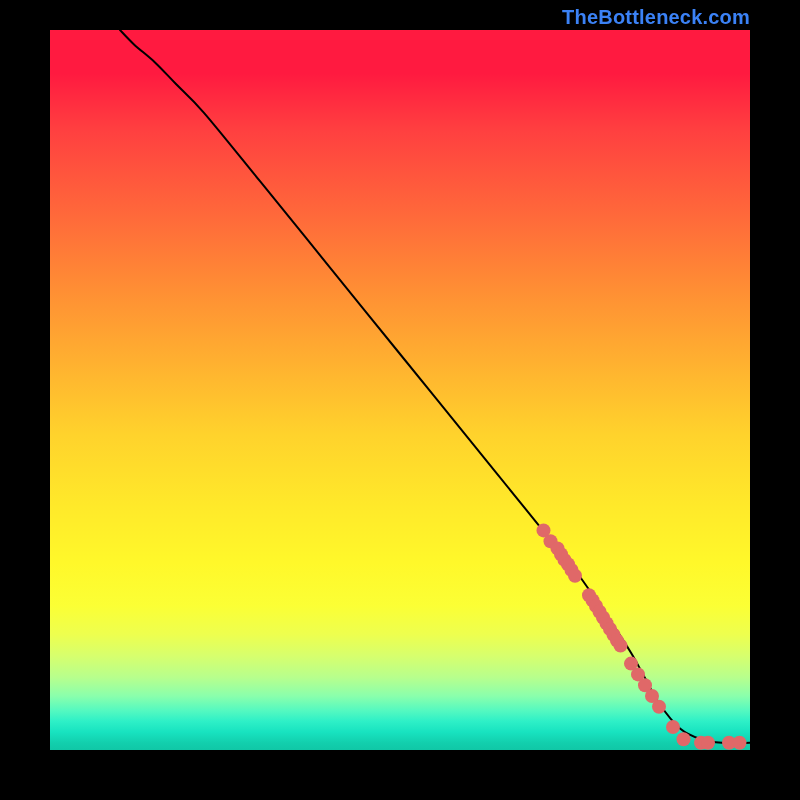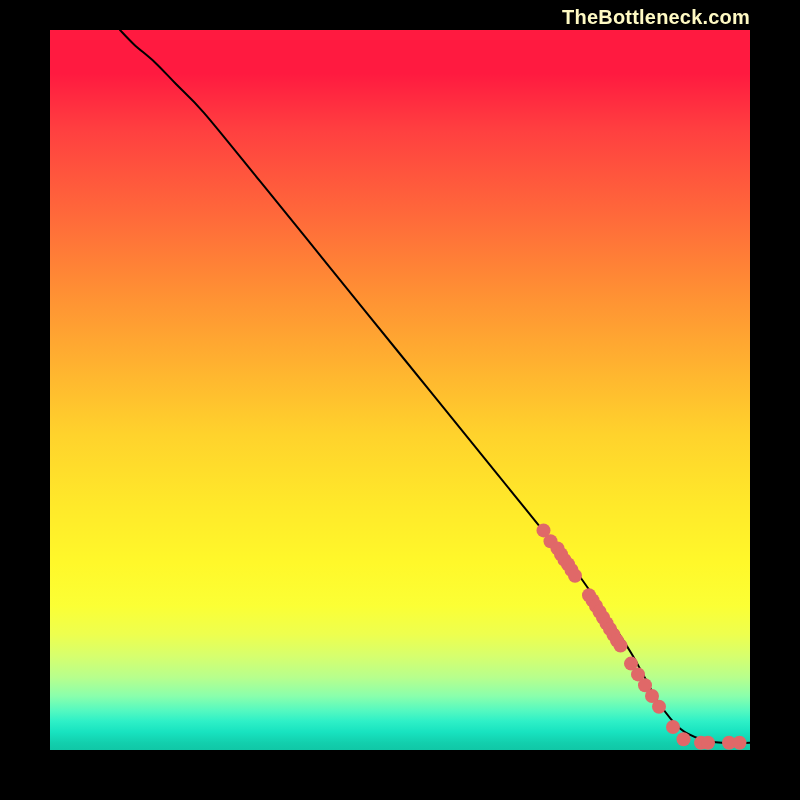--- a/index.html
+++ b/index.html
@@ -51,21 +51,21 @@
     );
   }
   .curve {
     position: absolute;
     inset: 0;
   }
   .watermark {
     position: absolute;
     top: 6px;
     right: 50px;
-    color: #fef9c3;
+    color: #3b82f6;
     font-size: 20px;
     font-weight: 600;
     letter-spacing: 0.2px;
     user-select: none;
   }
 </style>
 </head>
 <body>
 
 <div class="stage">

